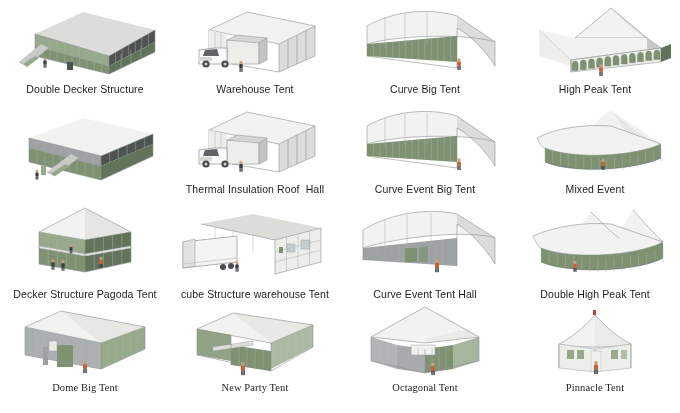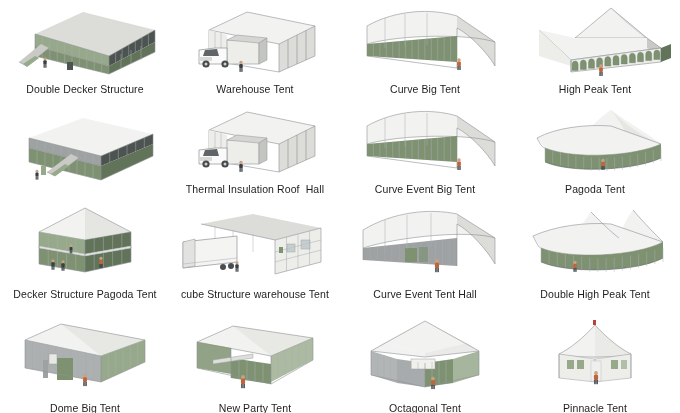--- a/index.html
+++ b/index.html
@@ -32,21 +32,21 @@
   .art svg{display:block;}
   .caption{
     font-size:10.5px;
     color:#1d1d1b;
     letter-spacing:.1px;
     white-space:pre;
     text-align:center;
     line-height:1;
     padding-bottom:6px;
   }
-  .cell.r4 .caption{padding-bottom:0;}
+  .cell.r4 .caption{padding-bottom:20px;font-family:Liberation Serif, serif;}
   
   .roofA{fill:#f2f2f0;}
   .roofB{fill:#dcdcd8;}
   .roofC{fill:#c9cac5;}
   .wallG{fill:#7e9272;}
   .wallGd{fill:#61745a;}
   .wallGl{fill:#97a98b;}
   .wallGray{fill:#9ea2a3;}
   .wallDark{fill:#4c5350;}
   .wallW{fill:#ededea;}
@@ -389,21 +389,21 @@
               <line x1="146.0" y1="44.0" x2="146.0" y2="57.0" class="thin"></line>
             </g>
             <g transform="translate(88,64) scale(0.85)">
               <circle cx="0" cy="-9" r="1.9" class="personHead"></circle>
               <rect x="-2.1" y="-7.2" width="4.2" height="5.2" rx="1.2" class="personOr"></rect>
               <rect x="-1.8" y="-2.2" width="1.5" height="4.4" class="personBody"></rect>
               <rect x="0.35" y="-2.2" width="1.5" height="4.4" class="personBody"></rect>
             </g>
           </svg>
         </div>
-        <div class="caption">Pagoda Tent</div>
+        <div class="caption">Mixed Event</div>
       </div>
       <div class="cell r3">
         <div class="art">
           <svg viewBox="0 0 160 78" width="160" height="78" xmlns="http://www.w3.org/2000/svg">
             <polygon points="80,2 126,26 80,34 34,26" class="roofA"></polygon>
             <polygon points="80,2 126,26 80,34" class="roofB" opacity=".6"></polygon>
             <polyline points="34,26 80,34 126,26" class="line"></polyline>
             <polyline points="34,26 80,2 126,26" class="line"></polyline>
             <polygon points="34,26 80,34 80,48 34,40" class="wallGl"></polygon>
             <polygon points="80,34 126,26 126,40 80,48" class="wallGd"></polygon>

